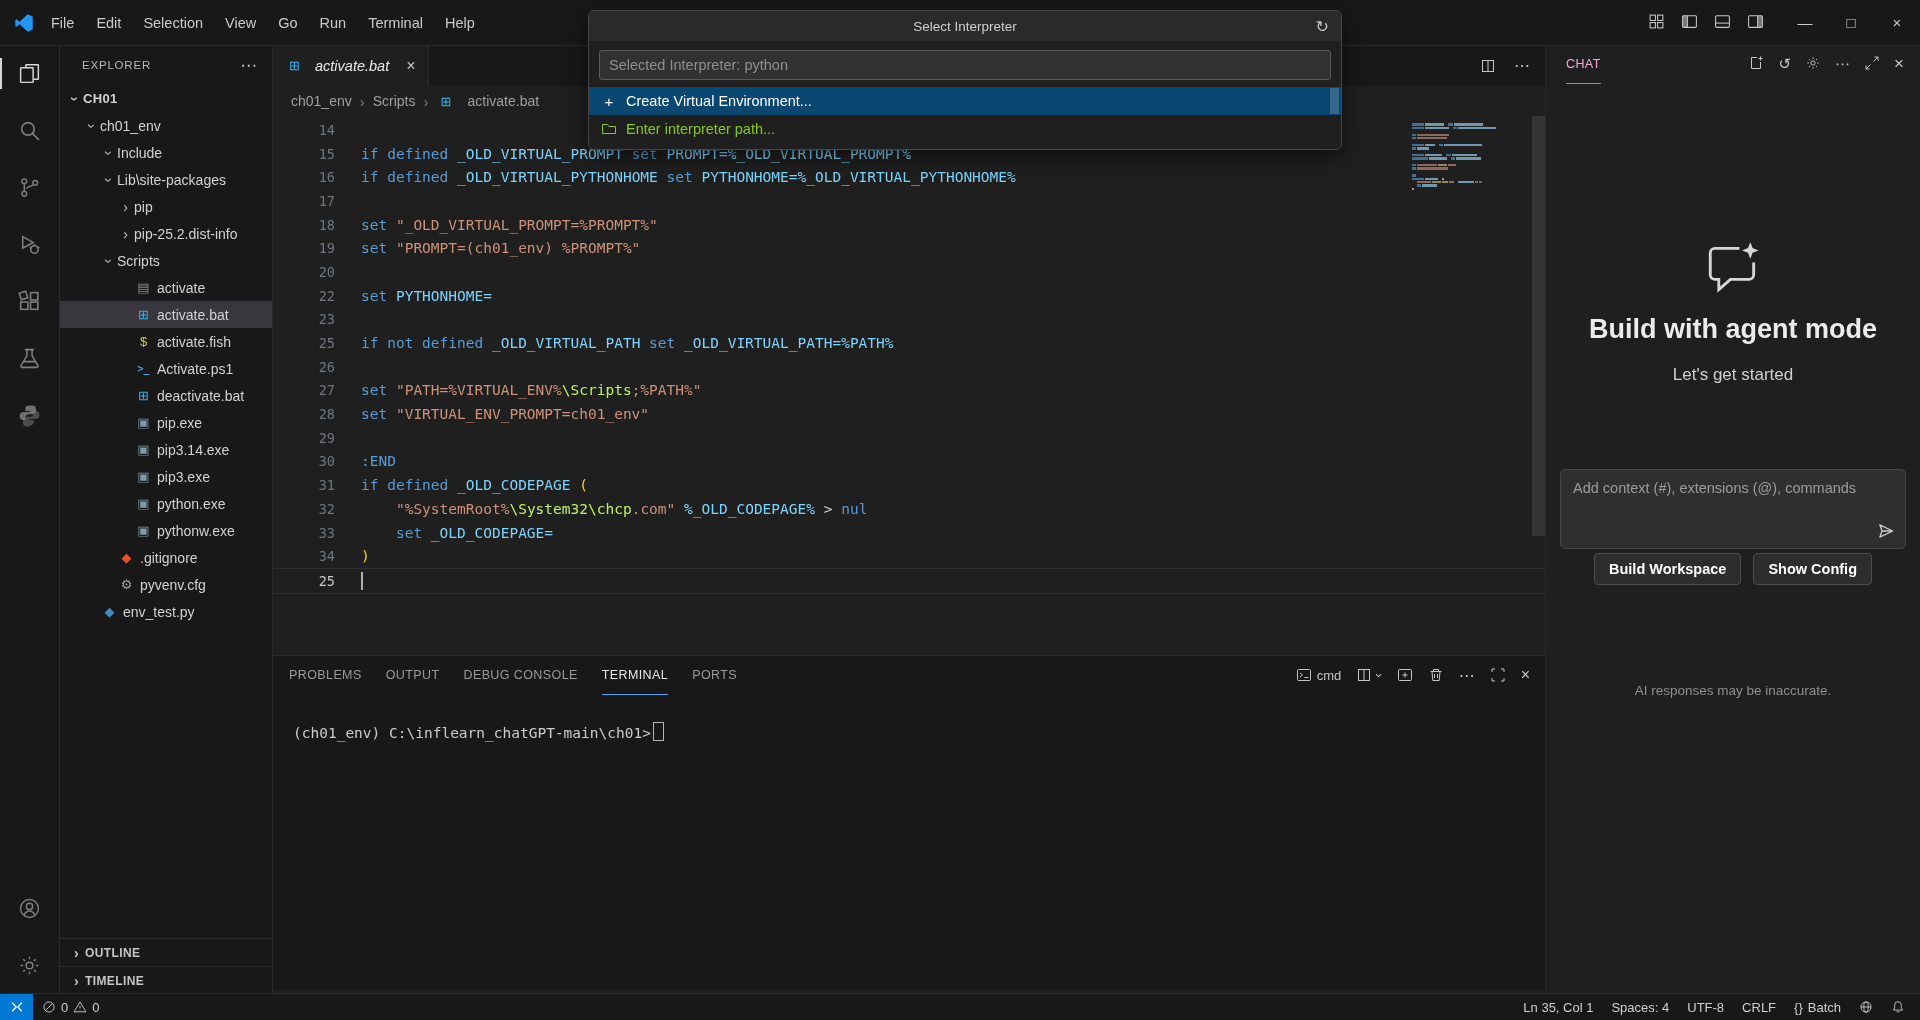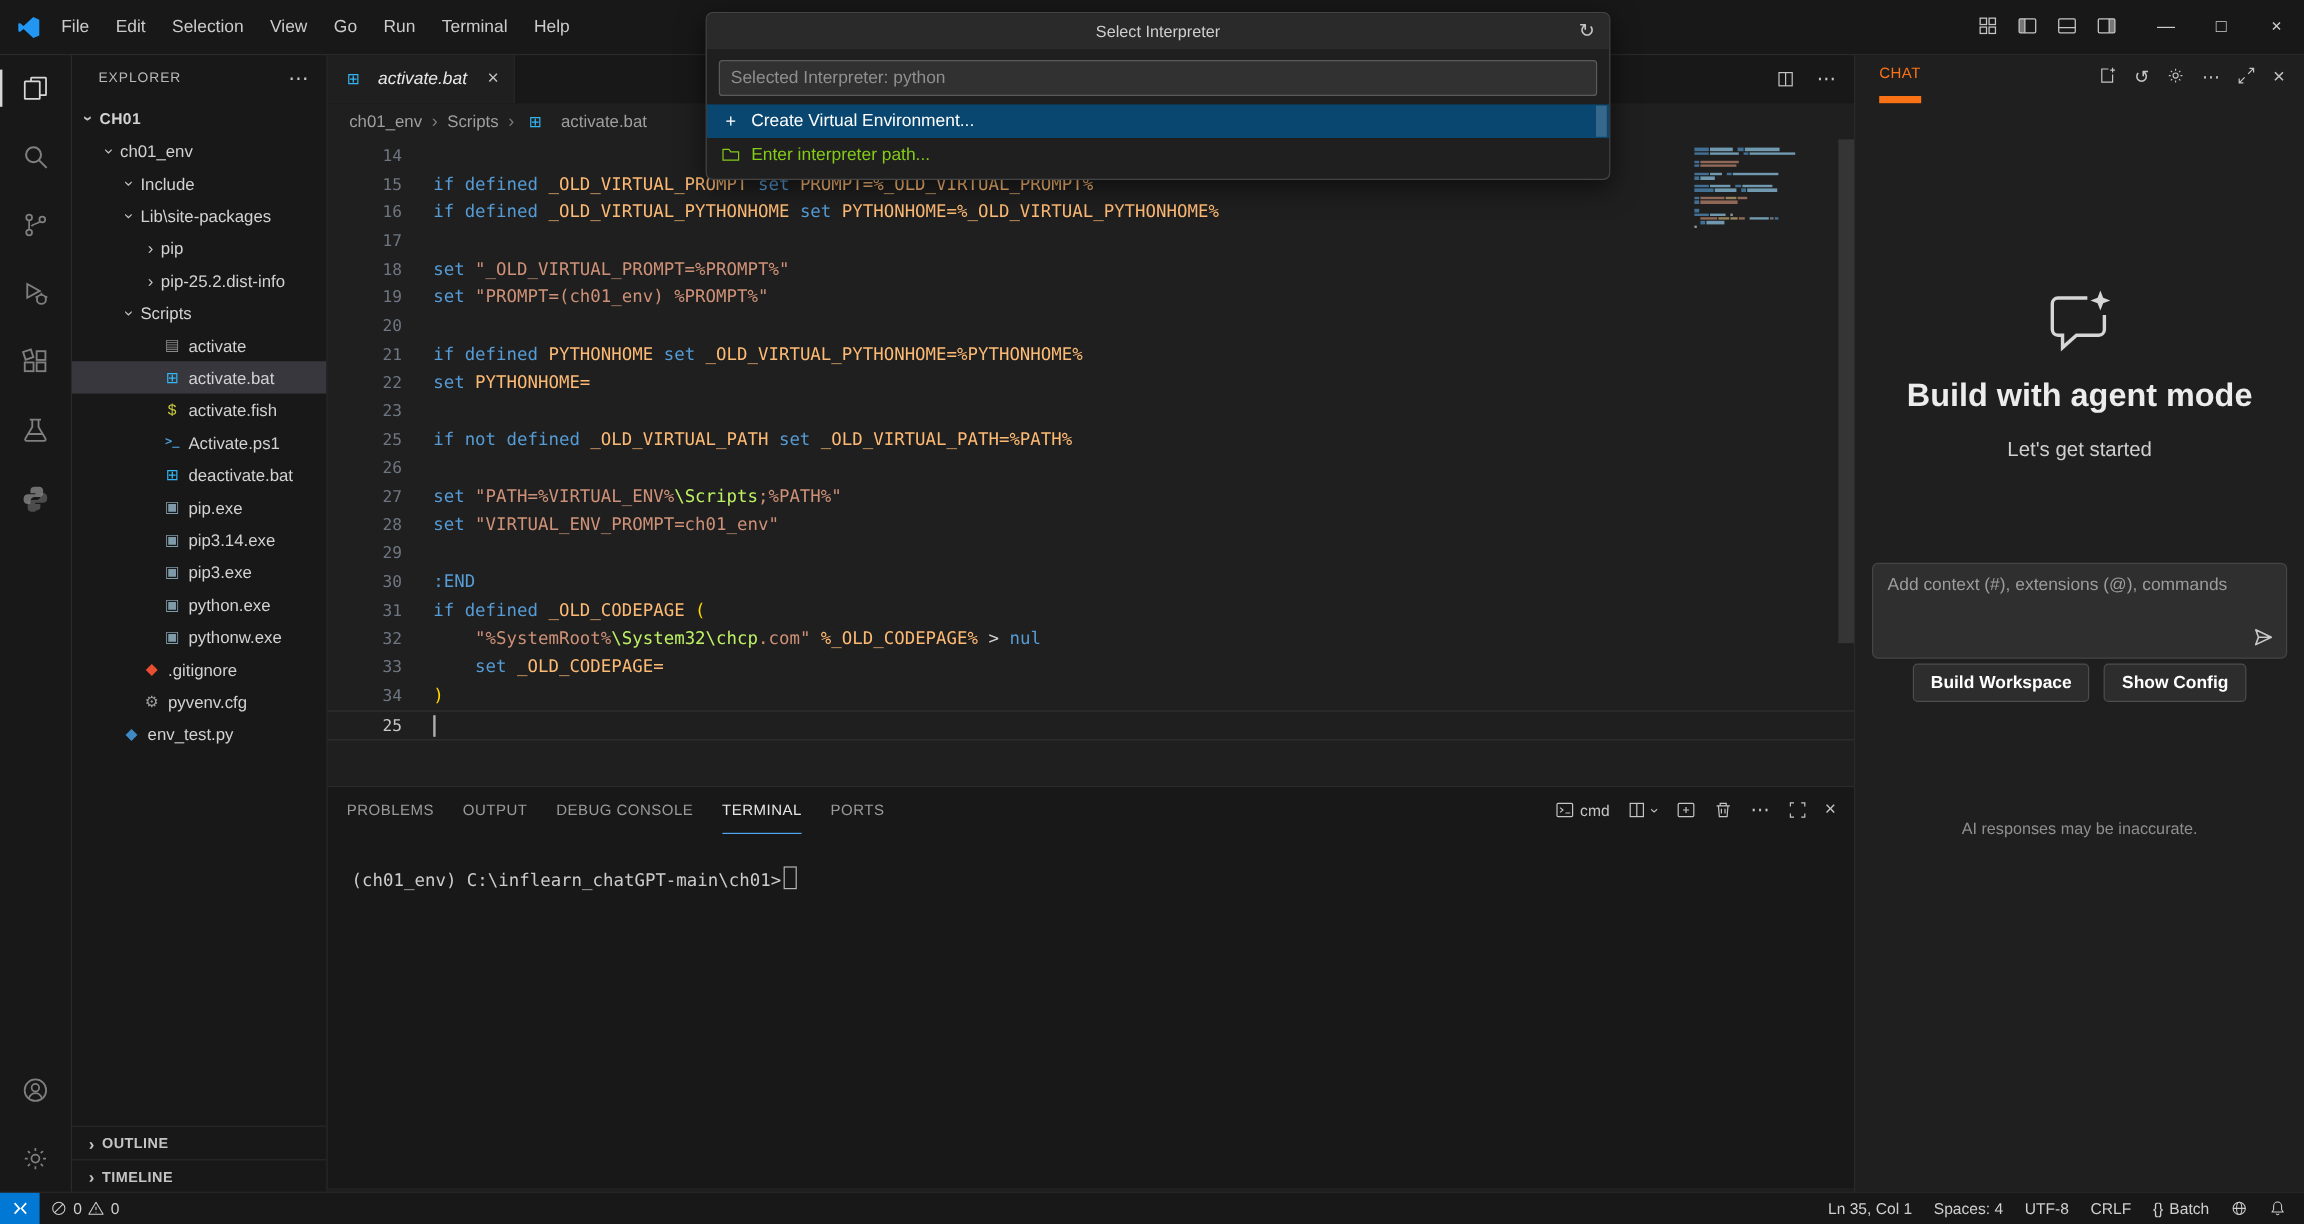--- a/index.html
+++ b/index.html
@@ -55,21 +55,21 @@
   .tabbar-right{margin-left:auto;display:flex;align-items:center;gap:18px;padding-right:16px;color:#c5c5c5;font-size:16px}
   .breadcrumb{height:30px;display:flex;align-items:center;gap:8px;padding-left:18px;font-size:14px;color:#9f9f9f}
   .bc-sep{color:#7d7d7d;font-size:15px}
   .code-wrap{position:absolute;top:71px;left:0;right:0;bottom:334px;overflow:hidden;padding-top:2px}
   .code-line{display:flex;height:23.7px;align-items:center;font-family:"DejaVu Sans Mono",monospace;font-size:14.5px;white-space:pre}
   .code-line.cur{border-top:1px solid #303030;border-bottom:1px solid #303030}
   .ln-num{width:62px;text-align:right;color:#6e7681;flex:none;font-size:13.5px}
   .ln-num.active{color:#c8c8c8}
   .ln-text{margin-left:26px}
   .cursor{display:inline-block;width:2px;height:18px;background:#aeafad;vertical-align:middle}
-  .tk-k{color:#569cd6}.tk-v{color:#fdba74}.tk-s{color:#ce9178}.tk-e{color:#bef264}.tk-p{color:#d4d4d4}.tk-b{color:#ffd700}
+  .tk-k{color:#569cd6}.tk-v{color:#7dd3fc}.tk-s{color:#ce9178}.tk-e{color:#bef264}.tk-p{color:#d4d4d4}.tk-b{color:#ffd700}
   .minimap{position:absolute;top:4px;right:16px;width:118px}
   .mm-line{height:2.4px;margin-bottom:1px;display:flex;gap:1px}
   .mm-seg{height:100%;opacity:.65}
   .mm-k{background:#569cd6}.mm-v{background:#9cdcfe}.mm-s{background:#ce9178}.mm-e{background:#d7ba7d}.mm-p{background:#9a9a9a}.mm-b{background:#d4d4d4}
   .mm-blank{opacity:0}
   .scrollbar{position:absolute;top:0;right:0;width:14px;height:420px;background:rgba(121,121,121,.25)}
 
   
   .panel{position:absolute;left:0;right:0;bottom:4px;height:334px;background:#181818;border-top:1px solid #2a2a2a}
   .panel-header{height:38px;display:flex;align-items:center;padding:0 16px}
@@ -77,21 +77,21 @@
   .panel-tab.active{color:#e7e7e7;border-bottom-color:#4da6f0}
   .panel-actions{margin-left:auto;display:flex;align-items:center;gap:15px;color:#c5c5c5;font-size:13px}
   .panel-actions .grp{display:flex;align-items:center;gap:5px}
   .chev{display:inline-block;transform:rotate(90deg);font-size:13px;color:#c5c5c5}
   .term-body{padding:28px 0 0 20px;font-family:"DejaVu Sans Mono",monospace;font-size:14.5px;color:#cccccc}
   .term-cursor{display:inline-block;width:9px;height:17px;border:1px solid #b5b5b5;margin-left:2px;vertical-align:-3px}
 
   
   .chat{position:absolute;right:0;top:45px;bottom:26px;width:374px;background:#1f1f1f;border-left:1px solid #2a2a2a}
   .chat-header{height:38px;display:flex;align-items:center;padding:0 16px 0 20px}
-  .chat-tab{font-size:12.5px;letter-spacing:.4px;color:#f97316;height:38px;display:flex;align-items:center;border-bottom:6px solid #f97316}
+  .chat-tab{font-size:12.5px;letter-spacing:.4px;color:#f9a8d4;height:38px;display:flex;align-items:center;border-bottom:1px solid #f97316}
   .chat-icons{margin-left:auto;display:flex;gap:14px;color:#c5c5c5;align-items:center}
   .chat-body{position:absolute;left:0;right:0;top:38px;bottom:0;text-align:center}
   .chat-big-icon{margin:155px auto 0;width:62px;height:62px;color:#d6d6d6;display:flex}
   .chat-big-icon svg{width:100%;height:100%}
   .chat-heading{margin-top:14px;font-size:27px;font-weight:700;color:#ececec}
   .chat-sub{margin-top:20px;font-size:17px;color:#d0d0d0}
   .chat-input{position:absolute;left:14px;right:14px;top:386px;height:80px;background:#2f2f2f;border:1px solid #454545;
               border-radius:5px;text-align:left;padding:10px 12px;box-sizing:border-box;color:#9c9c9c;font-size:14.5px}
   .chat-send{position:absolute;right:10px;bottom:8px;width:18px;height:18px;color:#c9c9c9}
   .chat-btns{position:absolute;left:0;right:0;top:470px;display:flex;justify-content:center;gap:12px}
@@ -402,21 +402,20 @@
   </div>
   <div class="code-wrap">
     <div id="code-lines">
         <div class="code-line"><span class="ln-num">14</span><span class="ln-text"></span></div>
         <div class="code-line"><span class="ln-num">15</span><span class="ln-text"><span class="tk-k">if defined </span><span class="tk-v">_OLD_VIRTUAL_PROMPT</span><span class="tk-p"> </span><span class="tk-k">set </span><span class="tk-v">PROMPT=%_OLD_VIRTUAL_PROMPT%</span></span></div>
         <div class="code-line"><span class="ln-num">16</span><span class="ln-text"><span class="tk-k">if defined </span><span class="tk-v">_OLD_VIRTUAL_PYTHONHOME</span><span class="tk-p"> </span><span class="tk-k">set </span><span class="tk-v">PYTHONHOME=%_OLD_VIRTUAL_PYTHONHOME%</span></span></div>
         <div class="code-line"><span class="ln-num">17</span><span class="ln-text"></span></div>
         <div class="code-line"><span class="ln-num">18</span><span class="ln-text"><span class="tk-k">set </span><span class="tk-s">"_OLD_VIRTUAL_PROMPT=%PROMPT%"</span></span></div>
         <div class="code-line"><span class="ln-num">19</span><span class="ln-text"><span class="tk-k">set </span><span class="tk-s">"PROMPT=(ch01_env) %PROMPT%"</span></span></div>
         <div class="code-line"><span class="ln-num">20</span><span class="ln-text"></span></div>
-        <div class="code-line"><span class="ln-num">21</span><span class="ln-text"><span class="tk-k">if defined </span><span class="tk-v">PYTHONHOME</span><span class="tk-p"> </span><span class="tk-k">set </span><span class="tk-v">_OLD_VIRTUAL_PYTHONHOME=%PYTHONHOME%</span></span></div>
         <div class="code-line"><span class="ln-num">22</span><span class="ln-text"><span class="tk-k">set </span><span class="tk-v">PYTHONHOME=</span></span></div>
         <div class="code-line"><span class="ln-num">23</span><span class="ln-text"></span></div>
         <div class="code-line"><span class="ln-num">25</span><span class="ln-text"><span class="tk-k">if not defined </span><span class="tk-v">_OLD_VIRTUAL_PATH</span><span class="tk-p"> </span><span class="tk-k">set </span><span class="tk-v">_OLD_VIRTUAL_PATH=%PATH%</span></span></div>
         <div class="code-line"><span class="ln-num">26</span><span class="ln-text"></span></div>
         <div class="code-line"><span class="ln-num">27</span><span class="ln-text"><span class="tk-k">set </span><span class="tk-s">"PATH=%VIRTUAL_ENV%</span><span class="tk-e">\Scripts</span><span class="tk-s">;%PATH%"</span></span></div>
         <div class="code-line"><span class="ln-num">28</span><span class="ln-text"><span class="tk-k">set </span><span class="tk-s">"VIRTUAL_ENV_PROMPT=ch01_env"</span></span></div>
         <div class="code-line"><span class="ln-num">29</span><span class="ln-text"></span></div>
         <div class="code-line"><span class="ln-num">30</span><span class="ln-text"><span class="tk-k">:END</span></span></div>
         <div class="code-line"><span class="ln-num">31</span><span class="ln-text"><span class="tk-k">if defined </span><span class="tk-v">_OLD_CODEPAGE</span><span class="tk-p"> </span><span class="tk-b">(</span></span></div>
         <div class="code-line"><span class="ln-num">32</span><span class="ln-text"><span class="tk-p">    </span><span class="tk-s">"%SystemRoot%</span><span class="tk-e">\System32</span><span class="tk-e">\chcp</span><span class="tk-s">.com"</span><span class="tk-p"> </span><span class="tk-v">%_OLD_CODEPAGE%</span><span class="tk-p"> &gt; </span><span class="tk-k">nul</span></span></div>

